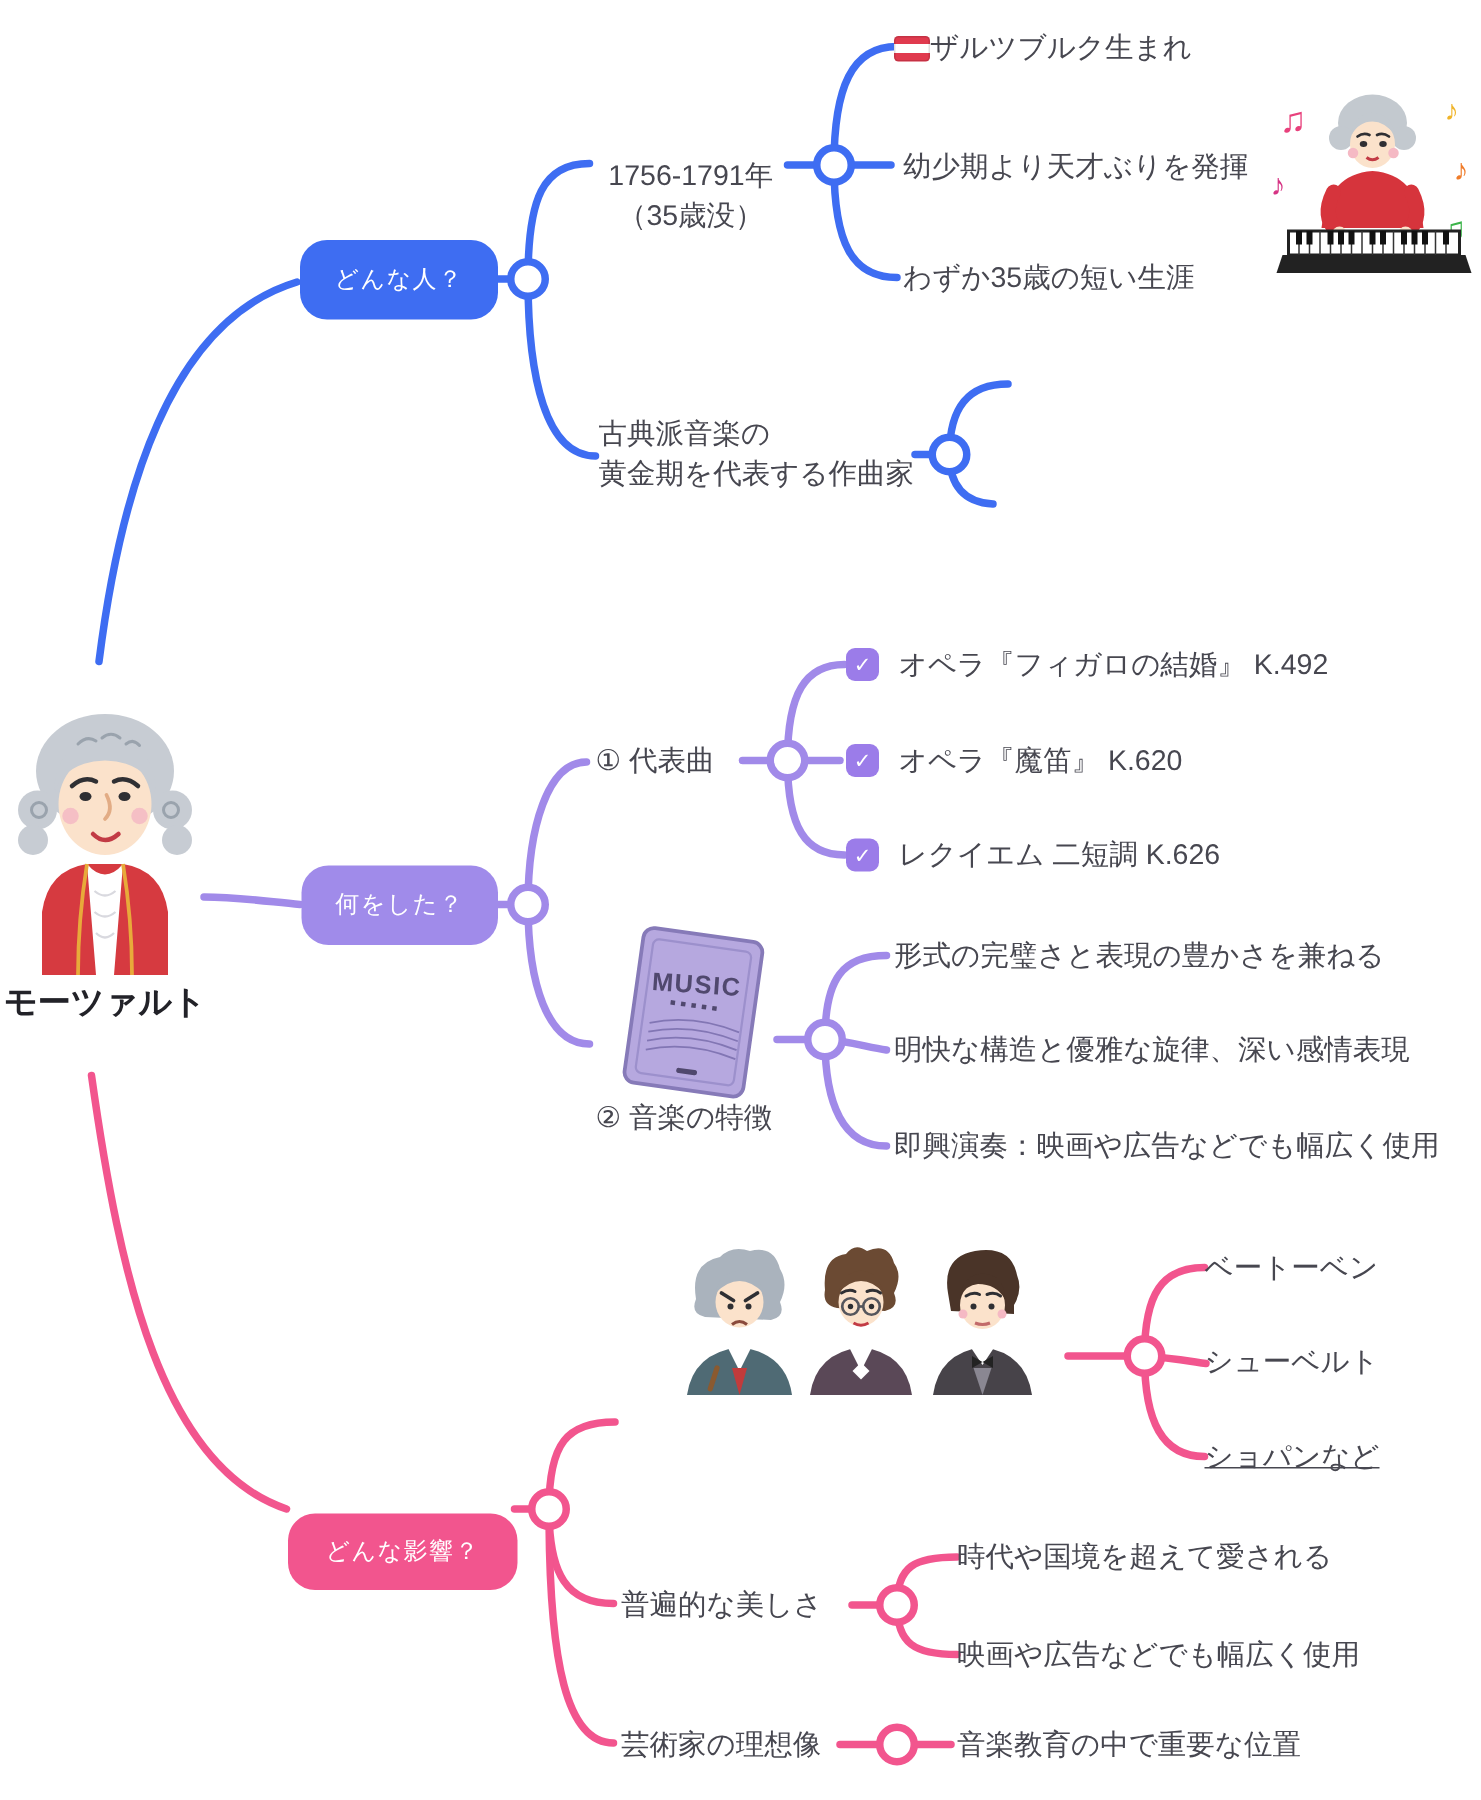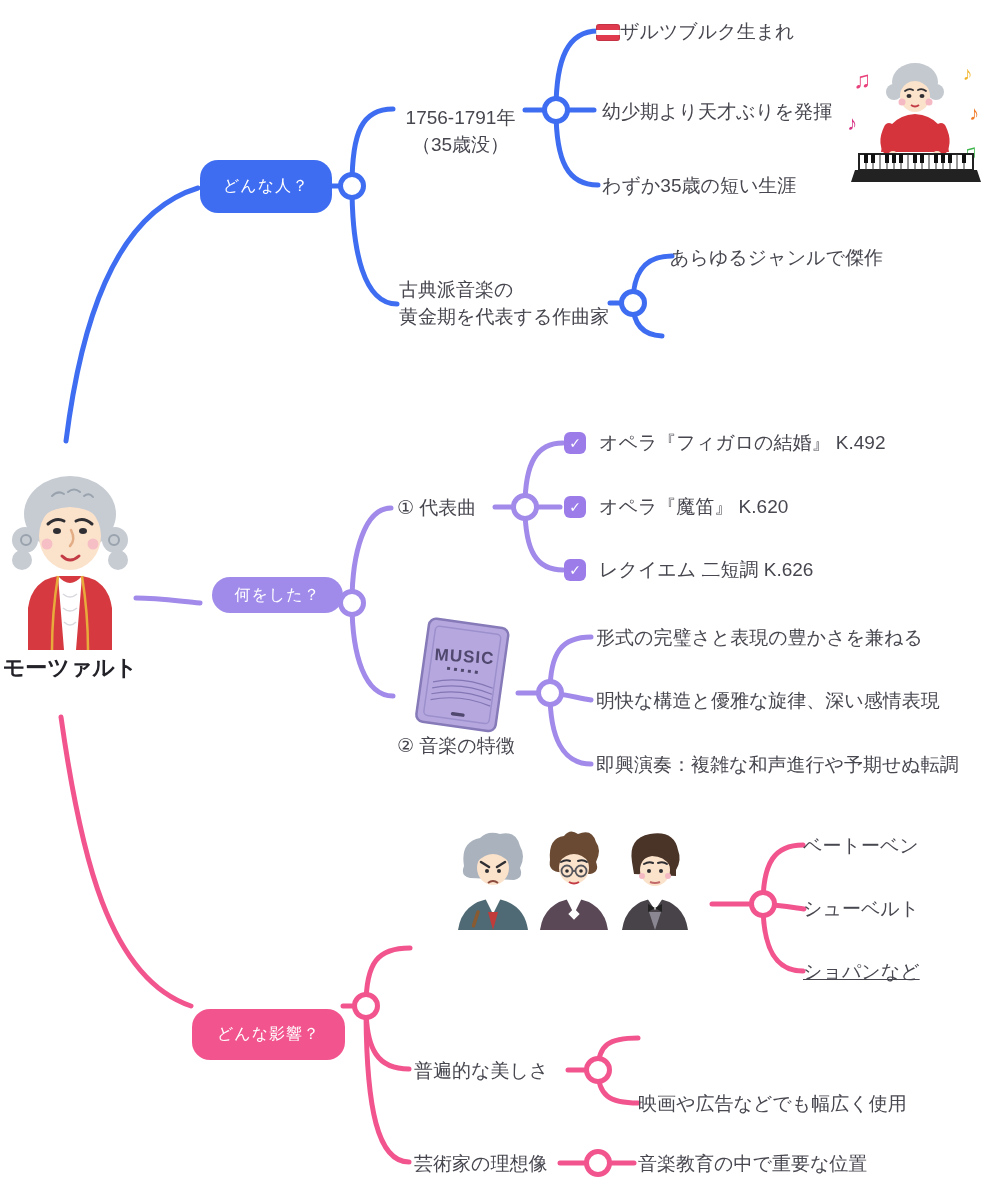--- a/index.html
+++ b/index.html
@@ -143,21 +143,20 @@
 
   <div class="row" style="left:596px;top:18px;height:28px;">
     <span class="flag"></span>
     <span class="chktext">ザルツブルク生まれ</span>
   </div>
   <div class="leaf" style="left:602px;top:98px;">幼少期より天才ぶりを発揮</div>
   <div class="leaf" style="left:602px;top:172px;">わずか35歳の短い生涯</div>
 
   <div class="leaf" style="left:399px;top:276px;">古典派音楽の
 黄金期を代表する作曲家</div>
-  <div class="leaf" style="left:670px;top:244px;">あらゆるジャンルで傑作</div>
 
   <svg class="illu" style="left:845px;top:48px;" width="142" height="138" viewBox="0 0 142 138">
     <g font-size="24">
       <text x="8" y="40" fill="#e8417c">♫</text>
       <text x="2" y="82" fill="#d63384" font-size="20">♪</text>
       <text x="16" y="120" fill="#2f9be8" font-size="20">♪</text>
       <text x="118" y="32" fill="#f0b429" font-size="19">♪</text>
       <text x="124" y="72" fill="#f07c2a" font-size="20">♪</text>
       <text x="116" y="112" fill="#3cb44a" font-size="22">♫</text>
     </g>
@@ -209,21 +208,21 @@
       <rect x="54" y="106" width="4" height="9"></rect>
         <rect x="68" y="106" width="4" height="9"></rect>
       <rect x="75" y="106" width="4" height="9"></rect>
         <rect x="89" y="106" width="4" height="9"></rect>
       <rect x="96" y="106" width="4" height="9"></rect>
         <rect x="103" y="106" width="4" height="9"></rect>
       <rect x="117" y="106" width="4" height="9"></rect>
     </g>
   </svg>
 
-  <div class="pill what" style="left:212px;top:577px;width:131px;height:36px;">何をした？</div>
+  <div class="pill what" style="left:201px;top:577px;width:131px;height:53px;">何をした？</div>
 
   <div class="leaf" style="left:397px;top:494px;">① 代表曲</div>
 
   <div class="chkrow" style="left:564px;top:430px;">
     <span class="checkbox">✓</span>
     <span class="chktext">オペラ『フィガロの結婚』 K.492</span>
   </div>
   <div class="chkrow" style="left:564px;top:494px;">
     <span class="checkbox">✓</span>
     <span class="chktext">オペラ『魔笛』 K.620</span>
@@ -249,21 +248,21 @@
         <path d="M 18 72 Q 46 62 78 70"></path>
       <path d="M 18 78 Q 46 68 78 76"></path>
         <path d="M 18 84 Q 46 74 78 82"></path>
     </g>
     <rect x="40" y="93" width="14" height="3.5" rx="1.75" fill="#50486e"></rect>
   </svg>
   <div class="leaf" style="left:397px;top:732px;">② 音楽の特徴</div>
 
   <div class="leaf" style="left:596px;top:624px;">形式の完璧さと表現の豊かさを兼ねる</div>
   <div class="leaf" style="left:596px;top:687px;">明快な構造と優雅な旋律、深い感情表現</div>
-  <div class="leaf" style="left:596px;top:751px;">即興演奏：複雑な和声進行や予期せぬ転調</div>
+  <div class="leaf" style="left:596px;top:751px;">即興演奏：映画や広告などでも幅広く使用</div>
 
   <div class="pill influence" style="left:192px;top:981px;width:153px;height:51px;">どんな影響？</div>
 
   <svg class="illu" style="left:452px;top:826px;" width="244" height="104" viewBox="0 0 244 104">
 
     <g>
       <path d="M 12 40 Q 8 16 28 12 Q 36 4 48 8 Q 64 4 68 20 Q 74 30 68 42 Q 72 52 62 54 L 18 52 Q 8 50 12 40 Z" fill="#aab3bd"></path>
       <ellipse cx="41" cy="42" rx="16" ry="17" fill="#fbe2cb"></ellipse>
       <path d="M 25 36 Q 28 22 41 21 Q 54 22 57 36 Q 49 28 41 28 Q 33 28 25 36 Z" fill="#aab3bd"></path>
       <g stroke="#2f2f33" stroke-width="2.5" fill="none" stroke-linecap="round">
@@ -318,18 +317,19 @@
       <path d="M 196 78 L 203 82 L 210 78 L 210 86 L 203 82 L 196 86 Z" fill="#222222"></path>
       <path d="M 197 86 L 203 104 L 209 86 Z" fill="#8a8792"></path>
     </g>
   </svg>
 
   <div class="leaf" style="left:803px;top:832px;">ベートーベン</div>
   <div class="leaf" style="left:803px;top:895px;">シューベルト</div>
   <div class="leaf" style="left:803px;top:958px;text-decoration:underline;">ショパンなど</div>
 
   <div class="leaf" style="left:414px;top:1057px;">普遍的な美しさ</div>
+  <div class="leaf" style="left:638px;top:1025px;">時代や国境を超えて愛される</div>
   <div class="leaf" style="left:638px;top:1090px;">映画や広告などでも幅広く使用</div>
 
   <div class="leaf" style="left:414px;top:1150px;">芸術家の理想像</div>
   <div class="leaf" style="left:638px;top:1150px;">音楽教育の中で重要な位置</div>
 
 </div>
 
 </body></html>

